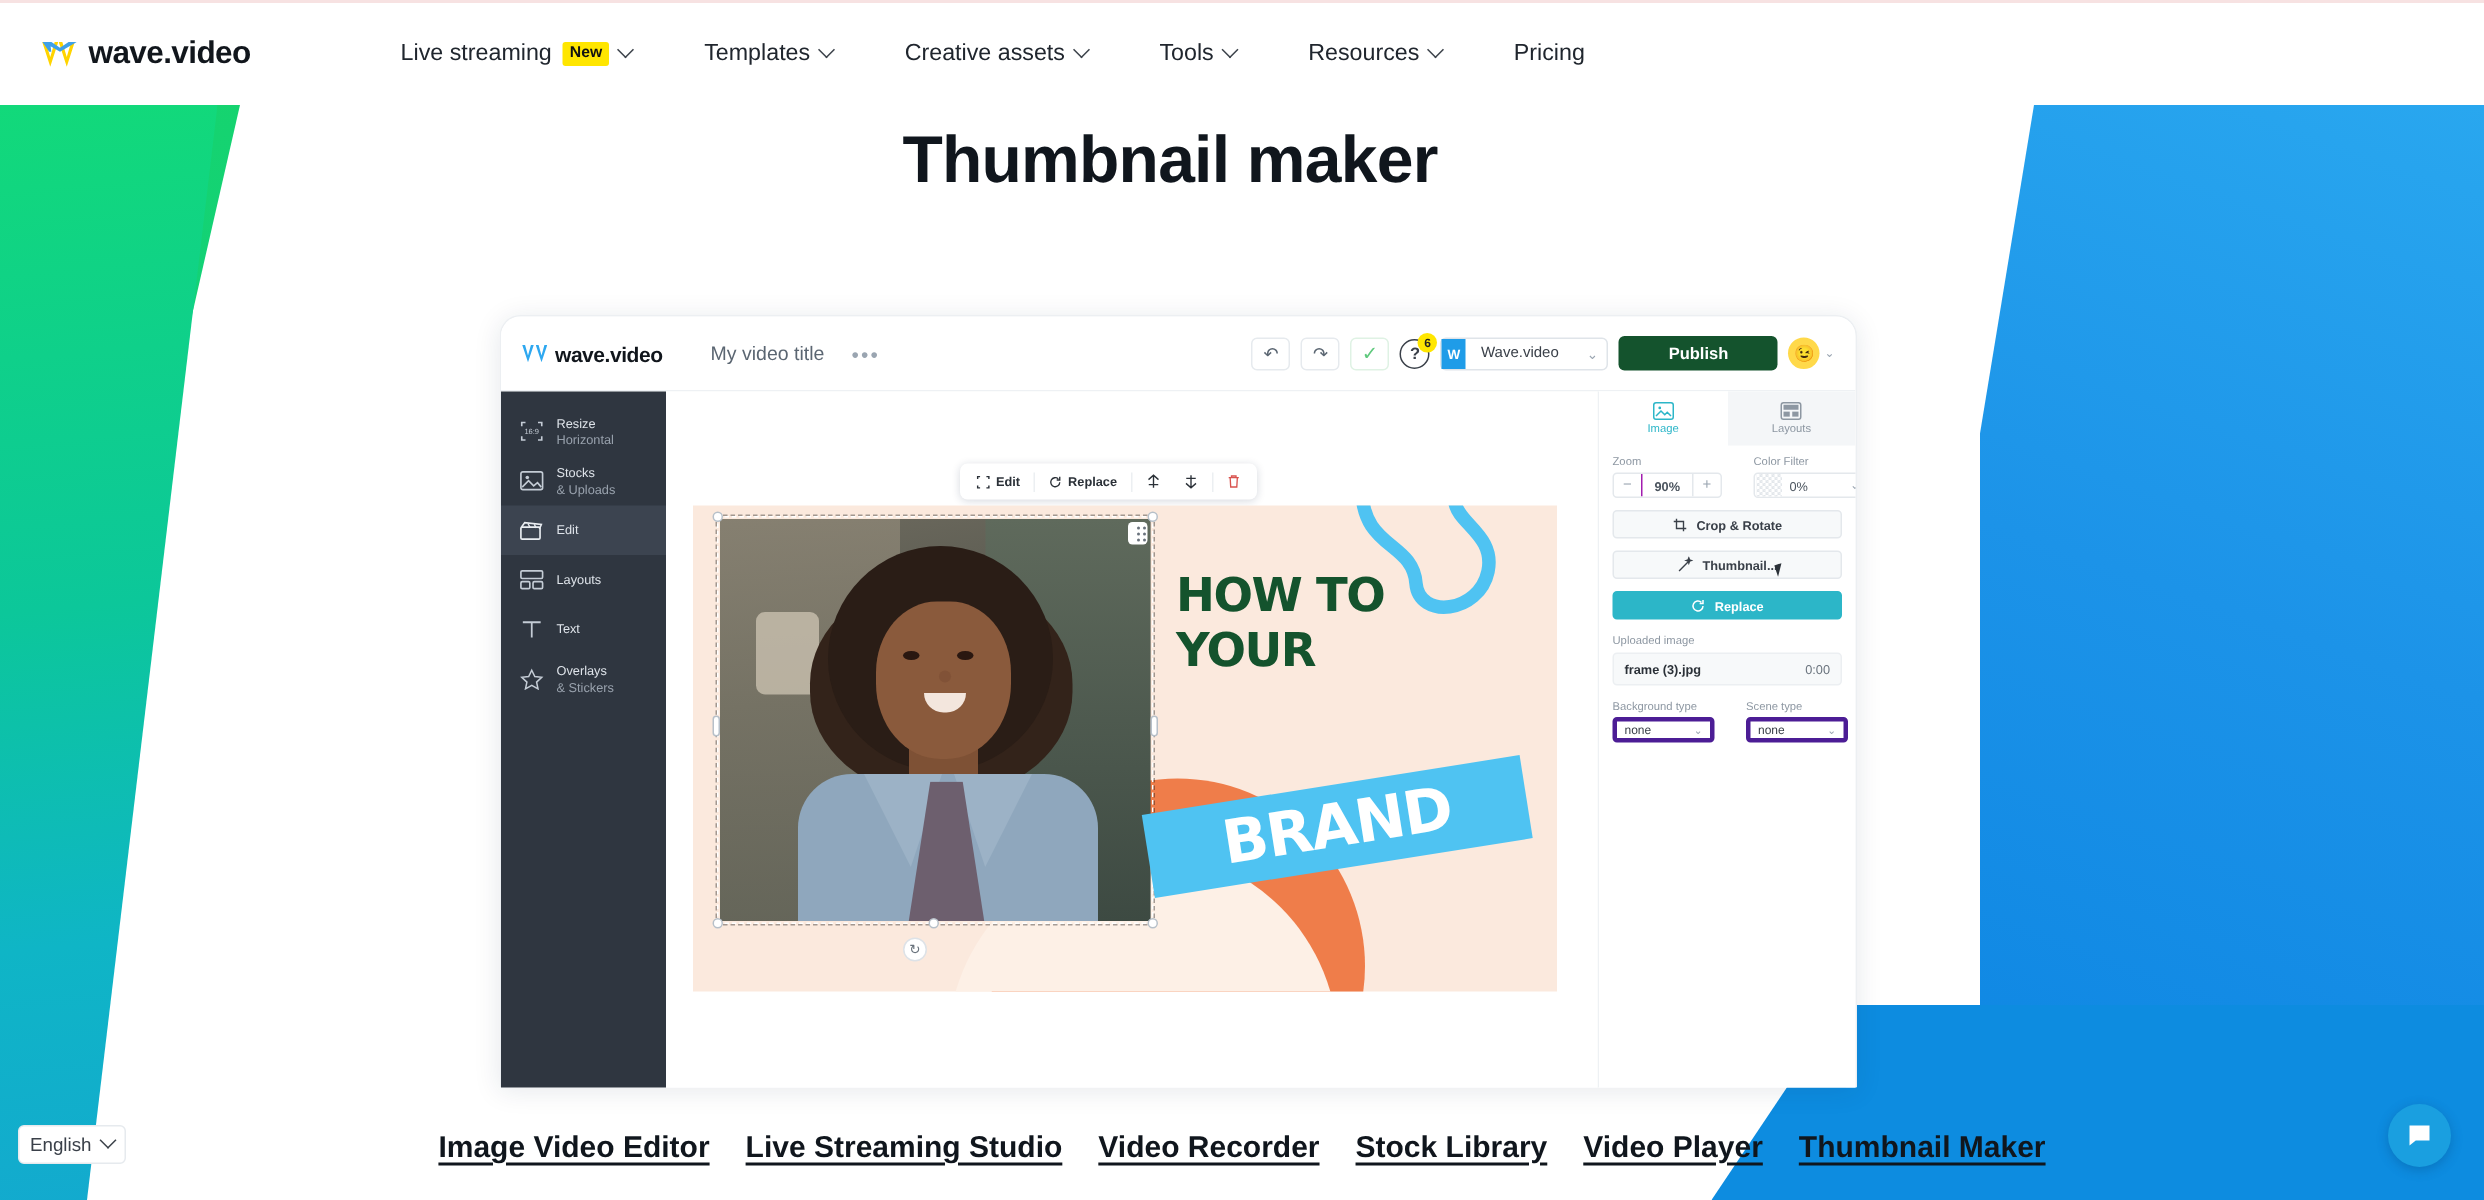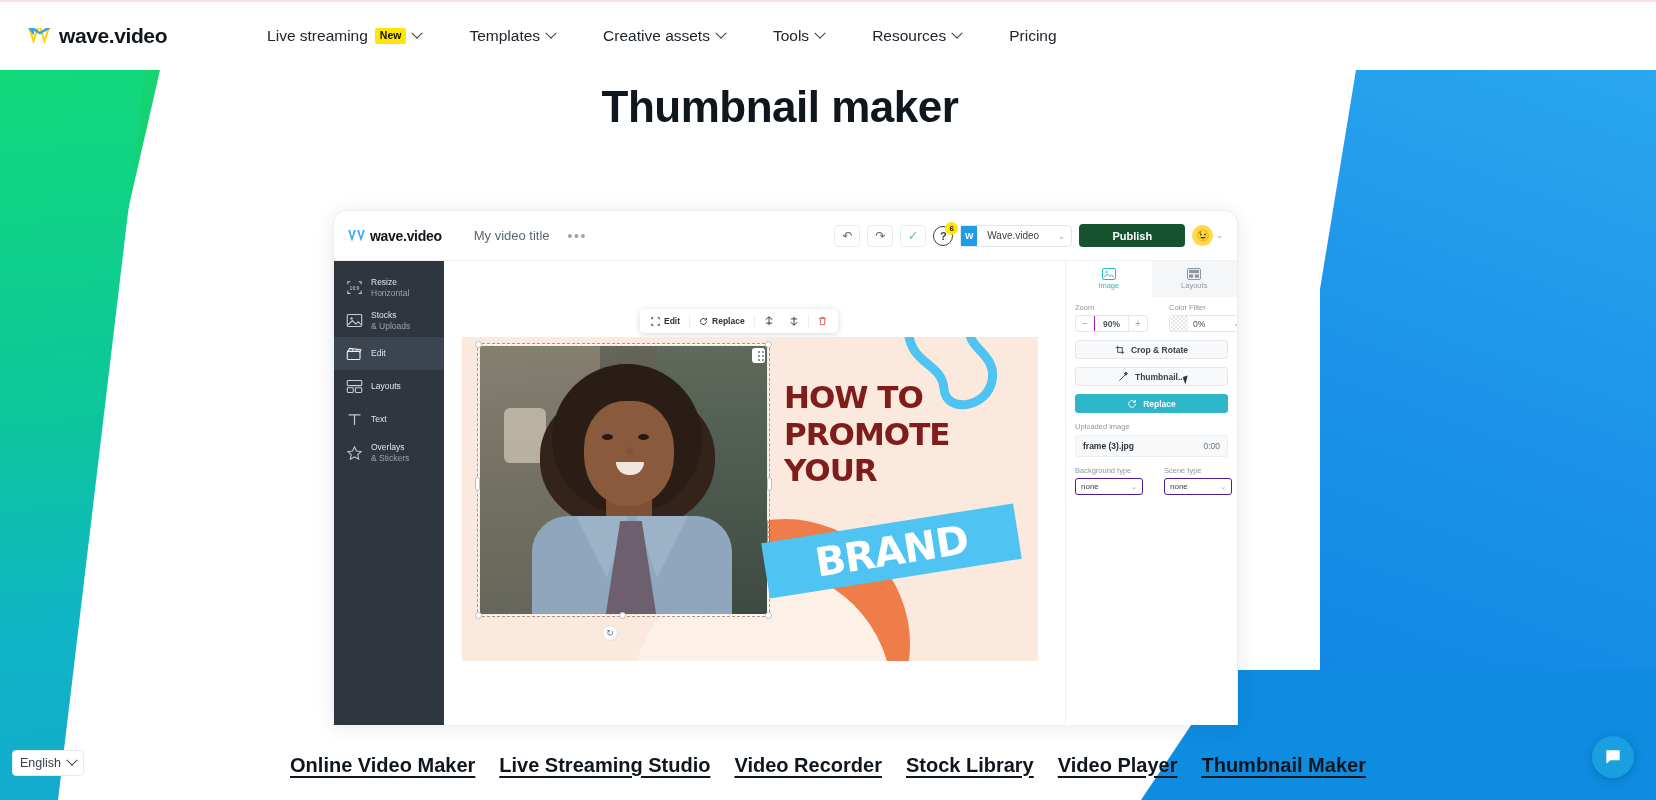--- a/index.html
+++ b/index.html
@@ -184,21 +184,21 @@
   .cursor-arrow { position:absolute; right:38px; top:8px; width:0; height:0;
     border-left:5px solid #2b3138; border-bottom:8px solid transparent; transform: rotate(-18deg); }
 
   .rt-field {
     height:22px; border:1px solid #eceff2; border-radius:3px; background:#f7f9fa;
     display:flex; align-items:center; padding:0 7px; font-size:8.5px; color:#2b3138; font-weight:bold;
     margin-top:4px; justify-content:space-between;
   }
   .rt-field .dur { color:#6b747e; font-weight:normal; }
   .rt-sel {
-    height:17px; border:1px solid #4c1d95; border-radius:3px; background:#fff;
+    height:17px; border:3px solid #4c1d95; border-radius:3px; background:#fff;
     display:flex; align-items:center; padding:0 5px; font-size:8px; color:#3a4049;
     justify-content:space-between; cursor:pointer; width:68px;
   }
   .rt-sel .cv { color:#9aa5b1; font-size:7px; }
 
   
   .thumb {
     position:absolute; left:18px; top:76px; width:576px; height:324px;
     background:#fbe9dd; overflow:hidden;
   }
@@ -245,21 +245,21 @@
   .sel-h { position:absolute; width:7px; height:7px; border-radius:50%; background:#fff; border:1px solid #b7c0c9; }
   .sel-grip { position:absolute; right:3px; top:3px; width:13px; height:15px; border-radius:3px; background:#fff;
     display:flex; align-items:center; justify-content:center; }
   .sel-grip i { width:2px; height:2px; background:#69727c; border-radius:50%; box-shadow:
       0 4px 0 #69727c, 4px 0 0 #69727c, 4px 4px 0 #69727c, 0 -4px 0 #69727c, 4px -4px 0 #69727c; }
   .sel-rot { position:absolute; left:140px; top:288px; width:16px; height:16px; border-radius:50%;
     background:#fff; border:1px solid #dde2e7; display:flex; align-items:center; justify-content:center;
     font-size:9px; color:#69727c; }
 
   .th-text { position:absolute; left:322px; top:42px; width:250px; }
-  .th-line { font-size:31px; font-weight:bold; color:#7f1d1d; letter-spacing:-1px; line-height:1.18;
+  .th-line { font-size:31px; font-weight:bold; color:#14532d; letter-spacing:-1px; line-height:1.18;
     font-family:"DejaVu Sans", sans-serif; }
   .th-brand-band {
     position:absolute; left:302px; top:186px; width:255px; height:56px; background:#4fc3f2;
     transform: rotate(-9deg); display:flex; align-items:center; justify-content:center;
   }
   .th-brand-band span { font-size:40px; font-weight:bold; color:#ffffff; letter-spacing:-1px;
     font-family:"DejaVu Sans", sans-serif; }
 
   .cv-toolbar {
     position:absolute; left:196px; top:48px; height:24px; background:#ffffff; border-radius:5px;
@@ -531,21 +531,20 @@
             <div class="sel-h" style="left:-4px;bottom:-4px"></div>
             <div class="sel-h" style="right:-4px;bottom:-4px"></div>
             <div class="sel-h" style="left:-4px;top:132px;width:5px;height:14px;border-radius:3px"></div>
             <div class="sel-h" style="right:-4px;top:132px;width:5px;height:14px;border-radius:3px"></div>
             <div class="sel-h" style="left:140px;bottom:-4px"></div>
           </div>
           <div class="sel-rot">↻</div>
 
           <div class="th-text">
             <div class="th-line">HOW TO</div>
-            <div class="th-line">PROMOTE</div>
             <div class="th-line">YOUR</div>
           </div>
           <div class="th-brand-band">
             <span>BRAND</span>
           </div>
         </div>
       </div>
 
       <div class="ed-right">
         <div class="rt-tabs">
@@ -636,21 +635,21 @@
               </div>
             </div>
           </div>
         </div>
       </div>
     </div>
   </div>
 </div>
 
 <div class="footer">
-  <a class="f-link">Online Video Maker</a>
+  <a class="f-link">Image Video Editor</a>
   <a class="f-link">Live Streaming Studio</a>
   <a class="f-link">Video Recorder</a>
   <a class="f-link">Stock Library</a>
   <a class="f-link">Video Player</a>
   <a class="f-link">Thumbnail Maker</a>
 </div>
 
 <div class="lang">
   <span>English</span>
   <span class="chev"></span>

